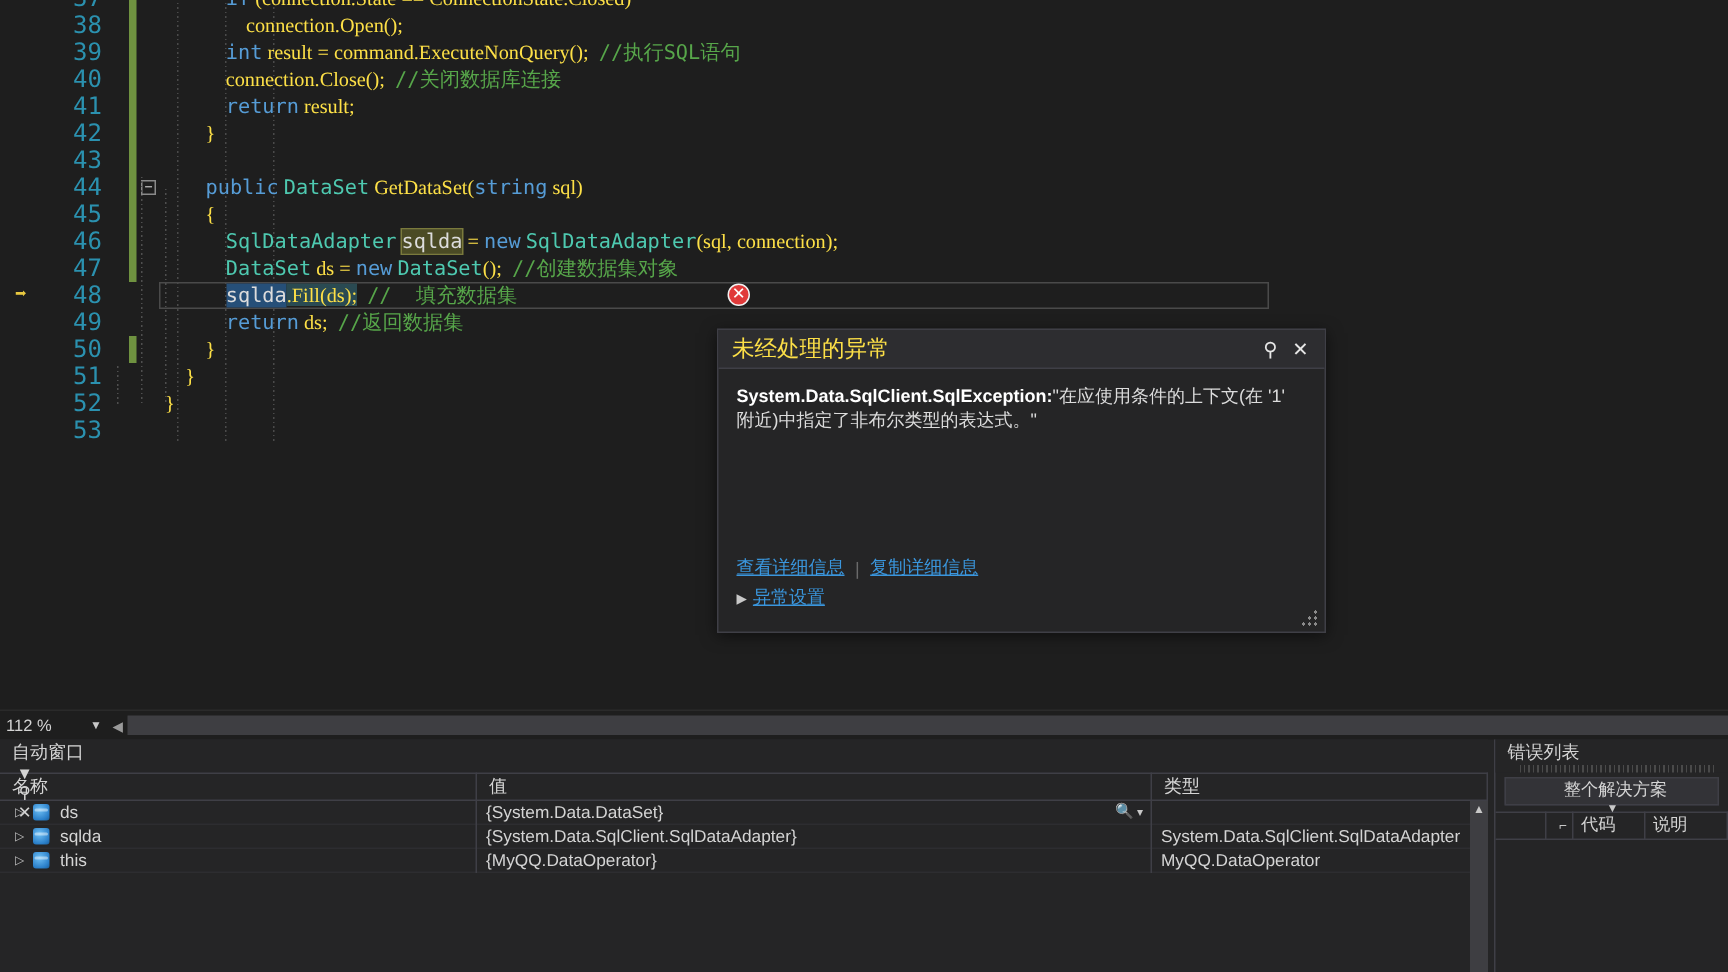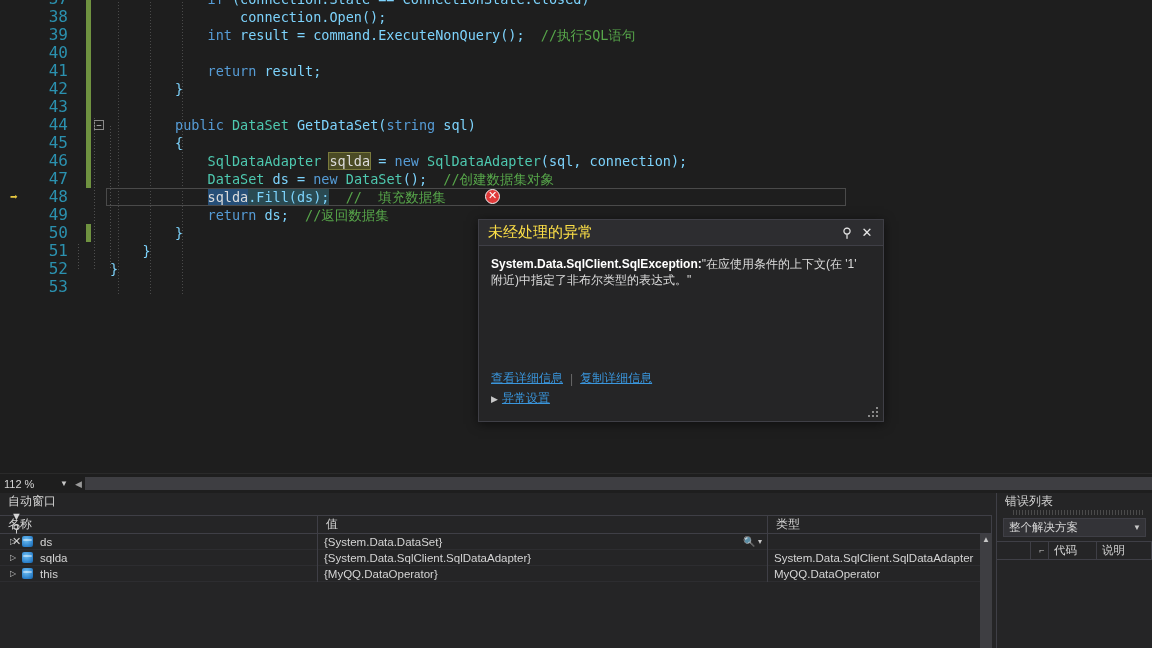--- a/index.html
+++ b/index.html
@@ -43,21 +43,21 @@
     line-height: 8px; text-align: center;
     font-family: "DejaVu Sans Mono", monospace;
   }
   .guide { position: absolute; top: 0; width: 1px; height: 18px;
            background: repeating-linear-gradient(to bottom,#4a4a4a 0 1px,transparent 1px 3px); }
   .codetext { position: absolute; left: 110px; top: 0; }
 
   .kw  { color: #569cd6; }
   .typ { color: #4ec9b0; }
   .cmt { color: #57a64a; }
-  .pln { color: #7dd3fc; }
+  .pln { color: #fde047; font-family: Liberation Serif, serif; }
   .hl-ref { background: #4b4b25; outline: 1px solid #7a7a3c; color: #dcdcdc; }
   .curline-bg {
     position: absolute; left: 106px; top: 0; height: 18px;
     border: 1px solid #4a4a4a; background: transparent;
   }
   .stmt-hl { background: #2a4a52; }
   .sel-hl  { background: #264f78; color: #dcdcdc; }
   .err-dot {
     position: absolute; width: 15px; height: 15px; border-radius: 50%;
     background: #e03a3a; border: 1.5px solid #f2f2f2;
@@ -176,21 +176,21 @@
     position: absolute; right: 0; top: 41px; width: 12px; bottom: 0; background: #3e3e42;
   }
   #autos-vscroll .arw { color: #c8c8c8; font-size: 8px; text-align: center; line-height: 12px; }
 
   #errlist {
     position: absolute; left: 996px; top: 0; width: 156px; height: 155px;
     background: #252526; border-left: 1px solid #3f3f46;
   }
   #err-filter {
     margin: 3px 6px 0 6px; height: 19px; background: #333337; border: 1px solid #3f3f46;
-    display: flex; align-items: center; color: #d4d4d4; font-size: 11.5px; padding-left: 5px;
+    display: flex; align-items: center; color: #d4d4d4; font-size: 11.5px; padding-left: 5px; flex-direction: column;
   }
   #err-filter .val { flex: 1; }
   #err-filter .caret { color: #c8c8c8; font-size: 8px; padding-right: 4px; }
   #err-grid-head {
     display: flex; height: 19px; align-items: center; margin-top: 4px;
     border-top: 1px solid #3f3f46; border-bottom: 1px solid #3f3f46;
     color: #d4d4d4; font-size: 11.5px;
   }
   #err-grid-head .eh { border-right: 1px solid #3f3f46; height: 19px; line-height: 18px; padding-left: 5px; }
   .eh.e-ico { width: 34px; }
@@ -201,21 +201,21 @@
 </head>
 <body>
 
 <div id="app">
 
   <div id="editor">
     <div class="code-rows" id="code-rows">
         <div class="code-row"><div class="lnum">37</div><div class="changebar"></div><div class="guide" style="left: 118px;"></div><div class="guide" style="left: 150px;"></div><div class="guide" style="left: 182px;"></div><div class="codetext"><span class="pln">            </span><span class="kw">if</span><span class="pln"> (connection.State == ConnectionState.Closed)</span></div></div>
         <div class="code-row"><div class="lnum">38</div><div class="changebar"></div><div class="guide" style="left: 118px;"></div><div class="guide" style="left: 150px;"></div><div class="guide" style="left: 182px;"></div><div class="codetext"><span class="pln">                connection.Open();</span></div></div>
         <div class="code-row"><div class="lnum">39</div><div class="changebar"></div><div class="guide" style="left: 118px;"></div><div class="guide" style="left: 150px;"></div><div class="guide" style="left: 182px;"></div><div class="codetext"><span class="pln">            </span><span class="kw">int</span><span class="pln"> result = command.ExecuteNonQuery();  </span><span class="cmt">//执行SQL语句</span></div></div>
-        <div class="code-row"><div class="lnum">40</div><div class="changebar"></div><div class="guide" style="left: 118px;"></div><div class="guide" style="left: 150px;"></div><div class="guide" style="left: 182px;"></div></div>
+        <div class="code-row"><div class="lnum">40</div><div class="changebar"></div><div class="guide" style="left: 118px;"></div><div class="guide" style="left: 150px;"></div><div class="guide" style="left: 182px;"></div><div class="codetext"><span class="pln">            connection.Close();  </span><span class="cmt">//关闭数据库连接</span></div></div>
         <div class="code-row"><div class="lnum">41</div><div class="changebar"></div><div class="guide" style="left: 118px;"></div><div class="guide" style="left: 150px;"></div><div class="guide" style="left: 182px;"></div><div class="codetext"><span class="pln">            </span><span class="kw">return</span><span class="pln"> result;</span></div></div>
         <div class="code-row"><div class="lnum">42</div><div class="changebar"></div><div class="guide" style="left: 118px;"></div><div class="guide" style="left: 150px;"></div><div class="guide" style="left: 182px;"></div><div class="codetext"><span class="pln">        }</span></div></div>
         <div class="code-row"><div class="lnum">43</div><div class="changebar"></div><div class="guide" style="left: 118px;"></div><div class="guide" style="left: 150px;"></div><div class="guide" style="left: 182px;"></div><div class="codetext"></div></div>
         <div class="code-row"><div class="lnum">44</div><div class="changebar"></div><div class="outline-box">−</div><div class="guide" style="left: 118px;"></div><div class="guide" style="left: 150px;"></div><div class="guide" style="left: 182px;"></div><div class="codetext"><span class="pln">        </span><span class="kw">public</span><span class="pln"> </span><span class="typ">DataSet</span><span class="pln"> GetDataSet(</span><span class="kw">string</span><span class="pln"> sql)</span></div></div>
         <div class="code-row"><div class="lnum">45</div><div class="changebar"></div><div class="guide" style="left: 118px;"></div><div class="guide" style="left: 150px;"></div><div class="guide" style="left: 182px;"></div><div class="codetext"><span class="pln">        {</span></div></div>
         <div class="code-row"><div class="lnum">46</div><div class="changebar"></div><div class="guide" style="left: 118px;"></div><div class="guide" style="left: 150px;"></div><div class="guide" style="left: 182px;"></div><div class="codetext"><span class="pln">            </span><span class="typ">SqlDataAdapter</span><span class="pln"> </span><span class="hl-ref">sqlda</span><span class="pln"> = </span><span class="kw">new</span><span class="pln"> </span><span class="typ">SqlDataAdapter</span><span class="pln">(sql, connection);</span></div></div>
         <div class="code-row"><div class="lnum">47</div><div class="changebar"></div><div class="guide" style="left: 118px;"></div><div class="guide" style="left: 150px;"></div><div class="guide" style="left: 182px;"></div><div class="codetext"><span class="pln">            </span><span class="typ">DataSet</span><span class="pln"> ds = </span><span class="kw">new</span><span class="pln"> </span><span class="typ">DataSet</span><span class="pln">();  </span><span class="cmt">//创建数据集对象</span></div></div>
         <div class="code-row"><div class="gutter-indicator">➡</div><div class="lnum">48</div><div class="changebar none"></div><div class="guide" style="left: 118px;"></div><div class="guide" style="left: 150px;"></div><div class="guide" style="left: 182px;"></div><div class="curline-bg" style="width: 740px;"></div><div class="codetext"><span class="pln">            </span><span class="sel-hl">sqlda</span><span class="stmt-hl pln">.Fill(ds);</span><span class="pln">  </span><span class="cmt">//  填充数据集</span></div><div class="err-dot" style="left: 485px; top: 1px;">✕</div></div>
         <div class="code-row"><div class="lnum">49</div><div class="changebar none"></div><div class="guide" style="left: 118px;"></div><div class="guide" style="left: 150px;"></div><div class="guide" style="left: 182px;"></div><div class="codetext"><span class="pln">            </span><span class="kw">return</span><span class="pln"> ds;  </span><span class="cmt">//返回数据集</span></div></div>
         <div class="code-row"><div class="lnum">50</div><div class="changebar"></div><div class="guide" style="left: 118px;"></div><div class="guide" style="left: 150px;"></div><div class="guide" style="left: 182px;"></div><div class="codetext"><span class="pln">        }</span></div></div>

